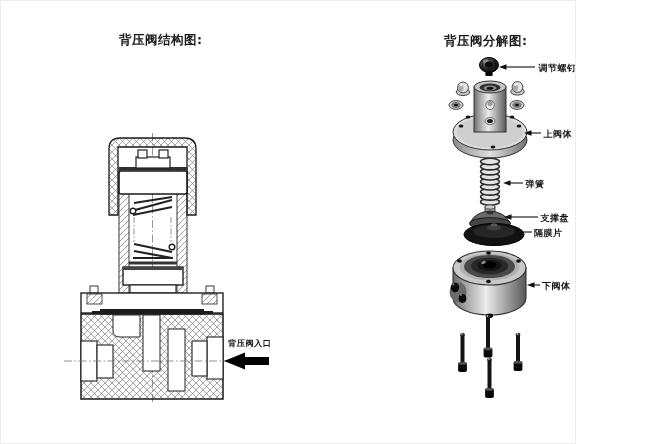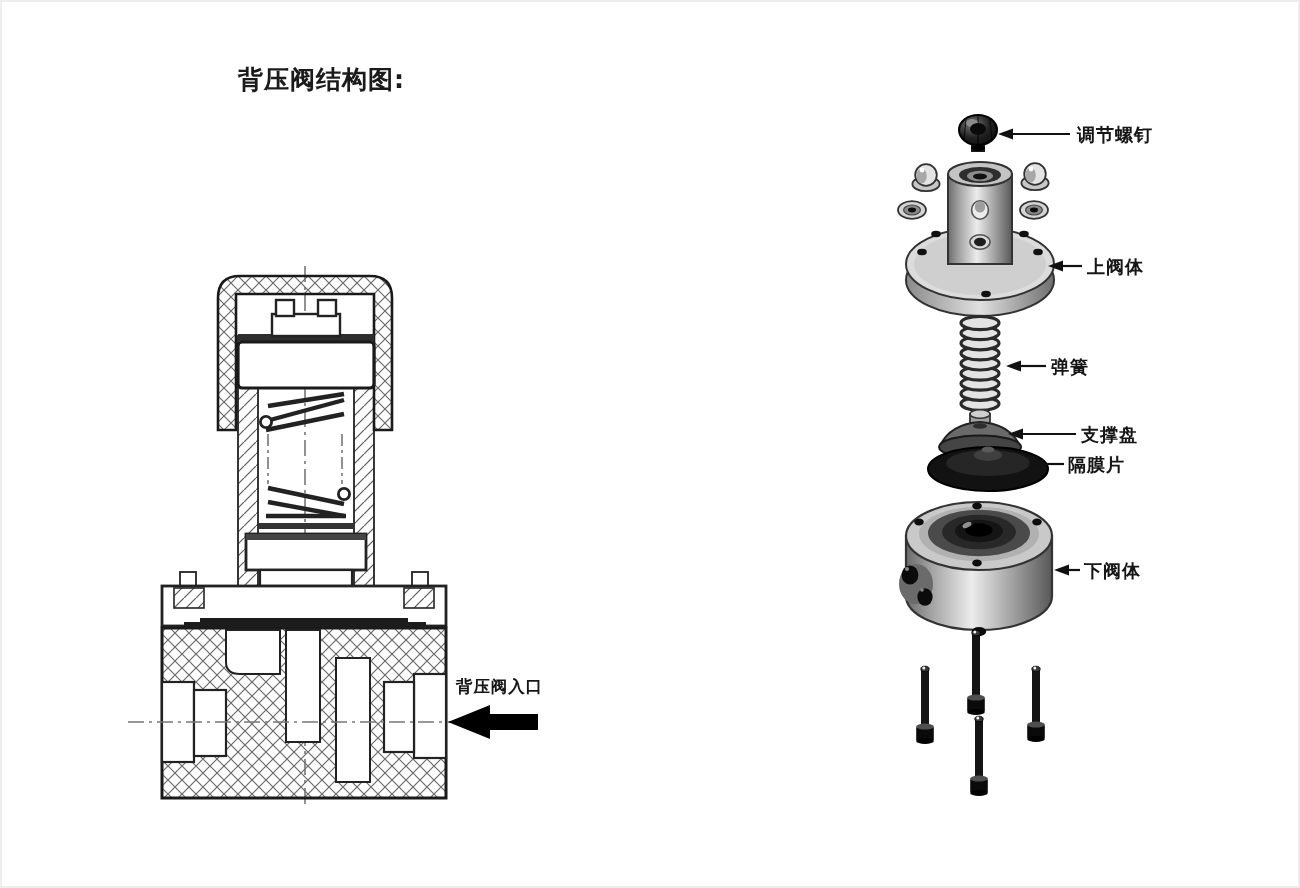--- a/index.html
+++ b/index.html
@@ -1,17 +1,17 @@
 <!DOCTYPE html>
 <html><head>
 <meta charset="utf-8">
 <style>
   html,body{margin:0;padding:0;background:#fff;}
   .canvas{
-    position:relative;width:650px;height:444px;background:#ffffff;
+    position:relative;width:576px;height:444px;background:#ffffff;
     font-family:"DejaVu Sans","Liberation Sans",sans-serif;
     overflow:hidden;border:1px solid #ededed;box-sizing:border-box;
   }
   .fig-title{
     position:absolute;font-size:12.5px;font-weight:bold;color:#1b1b1b;
     letter-spacing:0.5px;white-space:nowrap;
   }
   .fig-title.left{left:118px;top:31px;}
   .fig-title.right{left:443px;top:32px;}
   svg{position:absolute;}
@@ -19,20 +19,21 @@
     font-family:"DejaVu Sans","Liberation Sans",sans-serif;
     font-weight:bold;fill:#161616;letter-spacing:0.5px;
   }
 </style>
 </head>
 <body>
 
 <div class="canvas">
 
   <div class="fig-title left">背压阀结构图:</div>
+  <div class="fig-title right">背压阀分解图:</div>
 
   <svg width="230" height="290" viewBox="0 0 230 290" style="left:55px;top:130px;">
     <defs>
       <pattern id="xh" width="7" height="7" patternUnits="userSpaceOnUse">
         <path d="M0,7L7,0M0,0L7,7" stroke="#6a6a6a" stroke-width="0.6" fill="none"></path>
       </pattern>
       <pattern id="dh" width="6" height="6" patternUnits="userSpaceOnUse">
         <path d="M0,6L6,0" stroke="#5a5a5a" stroke-width="0.6" fill="none"></path>
       </pattern>
     </defs>

